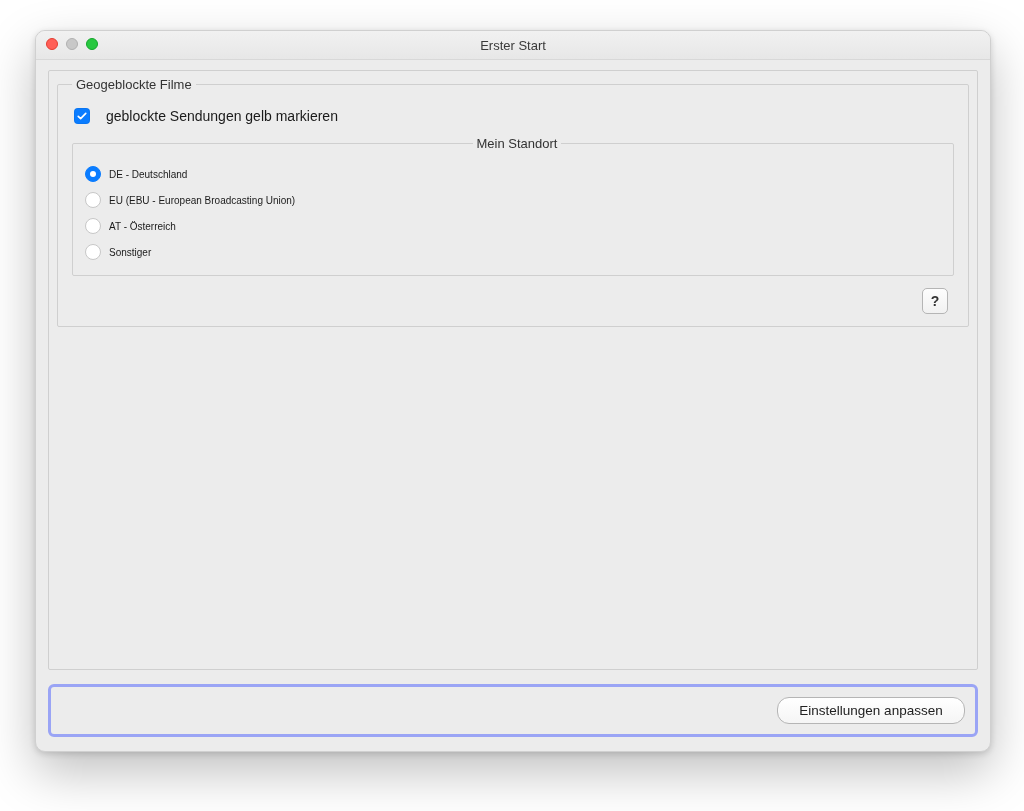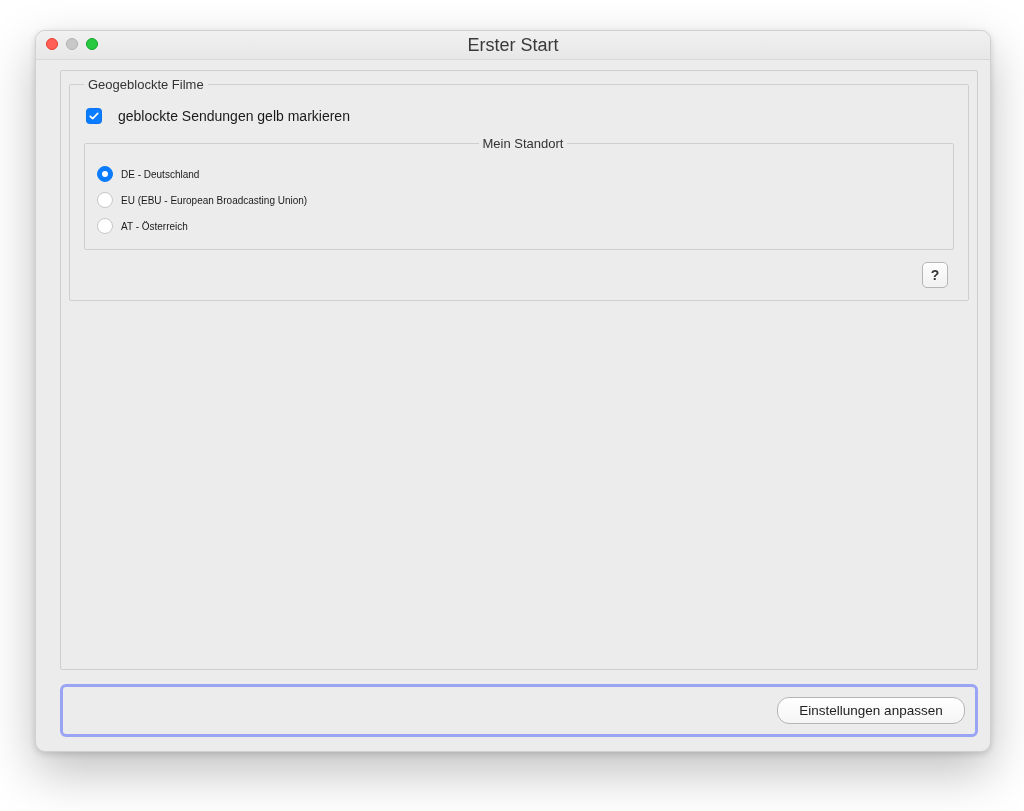--- a/index.html
+++ b/index.html
@@ -61,30 +61,29 @@
   .tl {
     width: 12px;
     height: 12px;
     border-radius: 50%;
     box-sizing: border-box;
   }
   .tl.close { background: #ff5f57; border: 0.5px solid #e33e32; }
   .tl.min   { background: #c8c8c8; border: 0.5px solid #b0b0b0; }
   .tl.zoom  { background: #28c840; border: 0.5px solid #14a52b; }
   .title-text {
-    font-size: 18px;
+    font-size: 13px;
     color: var(--titlebar-text);
     font-weight: 500;
   }
   .content {
     flex: 1 1 auto;
     padding: 10px 12px 14px 12px;
     display: flex;
     flex-direction: column;
-    margin-left: 12px;
   }
   .main-area {
     flex: 1 1 auto;
     border: 1px solid var(--border-light);
     border-radius: 2px;
     padding: 0;
     position: relative;
     background: var(--panel);
   }
   fieldset.group {
@@ -242,20 +241,24 @@
               <span>DE - Deutschland</span>
             </div>
             <div class="radio-row">
               <span class="radio"></span>
               <span>EU (EBU - European Broadcasting Union)</span>
             </div>
             <div class="radio-row">
               <span class="radio"></span>
               <span>AT - Österreich</span>
             </div>
+            <div class="radio-row">
+              <span class="radio"></span>
+              <span>Sonstiger</span>
+            </div>
           </fieldset>
 
           <div class="help-row">
             <span class="help-btn">
               <span>?</span>
             </span>
           </div>
         </fieldset>
 
       </div>

